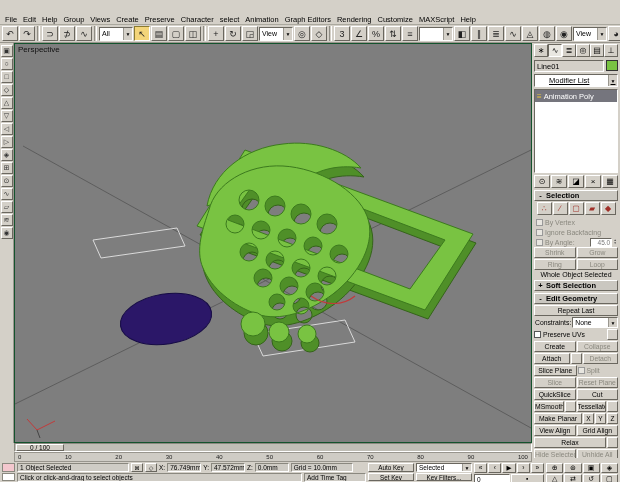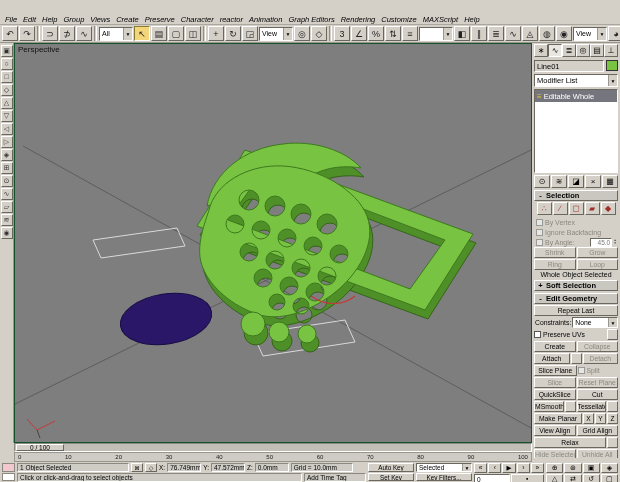--- a/index.html
+++ b/index.html
@@ -16,21 +16,21 @@
   .titlebar { position:absolute; left:0; top:0; right:0; height:14px;
     background:linear-gradient(90deg,#0c2e9c,#2257d2 55%,#3f77e8);
     display:flex; align-items:center; padding:0 2px; gap:3px; }
   .app-icon { width:9px; height:9px; background:linear-gradient(135deg,#ffd23c,#e8641e); border:1px solid #6a3c00; flex:0 0 auto; }
   .title-text { color:#fff; font-size:8.5px; font-weight:bold; flex:1; white-space:nowrap; overflow:hidden; }
   .winbtn { width:13px; height:11px; font-size:7px; line-height:8px;
     background:#d4d0c8; border:1px solid; border-color:#fff #6a675f #6a675f #fff; }
 
   
   .menubar { position:absolute; top:14px; left:0; right:0; height:11px; background:var(--chrome-gray,#d4d0c8);
-    display:flex; align-items:center; padding:0 2px; border-bottom:1px solid #aaa89e;font-style:italic; }
+    display:flex; align-items:center; padding:0 2px; border-bottom:1px solid #aaa89e; }
   .menu-item { font-size:7.5px; padding:0 3px; color:#000; white-space:nowrap; }
 
   
   .toolbar { position:absolute; top:25px; left:0; right:0; height:18px; background:var(--chrome-gray,#d4d0c8);
     display:flex; align-items:center; padding:0 2px; gap:1px; border-bottom:1px solid #98958d; }
   .tb-btn { width:16px; height:15px; font-size:9px; line-height:12px; color:#222;
     background:#d4d0c8; border:1px solid; border-color:#fff #6a675f #6a675f #fff; flex:0 0 auto; }
   .tb-btn.active { background:var(--active-tool-yellow,#f3d57a); border-color:#8a7a30 #fff #fff #8a7a30; }
   .tb-sep { width:3px; height:15px; border-left:1px solid #8f8d85; border-right:1px solid #fff; margin:0 1px; flex:0 0 auto; }
   .tb-dd { height:14px; min-width:34px; background:#fff; border:1px solid; border-color:#6a675f #fff #fff #6a675f;
@@ -59,21 +59,21 @@
   .cmdpanel { position:absolute; left:532px; top:43px; width:88px; height:415px; background:var(--chrome-gray,#d4d0c8);
     padding:1px 2px; overflow:hidden; }
   .panel-tabs { display:flex; height:13px; margin-bottom:2px; }
   .tab-btn { flex:1; height:13px; font-size:8px; background:#d4d0c8; border:1px solid; border-color:#fff #6a675f #6a675f #fff; }
   .tab-btn.active { background:#e9e7e1; border-color:#6a675f #fff #fff #6a675f; }
   .objname-row { display:flex; gap:2px; align-items:center; height:13px; margin-bottom:2px; }
   .objname { flex:1; height:12px; font-size:7.5px; padding:1px 2px; background:#d4d0c8;
     border:1px solid; border-color:#6a675f #fff #fff #6a675f; white-space:nowrap; overflow:hidden; }
   .colorswatch { width:12px; height:11px; background:var(--object-green,#79c342); border:1px solid #333; }
   .modlist { height:13px; background:#fff; border:1px solid; border-color:#6a675f #fff #fff #6a675f;
-    display:flex; align-items:center; font-size:7.5px; padding-left:2px; margin-bottom:2px; }
+    display:flex; align-items:center; font-size:7.5px; padding-left:14px; margin-bottom:2px;text-decoration:underline; }
   .stack { height:84px; background:#fff; border:1px solid; border-color:#6a675f #fff #fff #6a675f; overflow:hidden; margin-bottom:2px; }
   .stack-row { height:12px; display:flex; align-items:center; gap:2px; font-size:7.5px; padding:0 2px; white-space:nowrap; }
   .stack-row.selected { background:var(--stack-selected,#75757d); color:#fff; }
   .stack-icon { color:#e8c53c; font-size:8px; }
   .stack-btns { display:flex; gap:1px; height:13px; margin-bottom:1px; }
   .sk-btn { flex:1; font-size:8px; height:13px; background:#d4d0c8; border:1px solid; border-color:#fff #6a675f #6a675f #fff; }
   .rollout-header { height:11px; background:#cac7c0; border:1px solid; border-color:#fff #6a675f #6a675f #fff;
     display:flex; align-items:center; font-size:7.5px; font-weight:bold; padding:0 2px; gap:2px; margin:2px 0 1px; }
   .rh-sign { width:7px; text-align:center; }
   .subobj-row { display:flex; gap:1px; height:14px; justify-content:center; margin:1px 0; }
@@ -145,21 +145,21 @@
 
   <div class="menubar">
       <div class="menu-item">File</div>
       <div class="menu-item">Edit</div>
       <div class="menu-item">Help</div>
       <div class="menu-item">Group</div>
       <div class="menu-item">Views</div>
       <div class="menu-item">Create</div>
       <div class="menu-item">Preserve</div>
       <div class="menu-item">Character</div>
-      <div class="menu-item">reactor</div>
+      <div class="menu-item">select</div>
       <div class="menu-item">Animation</div>
       <div class="menu-item">Graph Editors</div>
       <div class="menu-item">Rendering</div>
       <div class="menu-item">Customize</div>
       <div class="menu-item">MAXScript</div>
       <div class="menu-item">Help</div>
     </div>
 
   <div class="toolbar">
       <button class="tb-btn">↶</button>
@@ -298,21 +298,21 @@
       <div class="objname">Line01</div>
       <div class="colorswatch"></div>
     </div>
     <div class="modlist">
       <span>Modifier List</span>
       <span class="dd-arrow">▼</span>
     </div>
     <div class="stack">
         <div class="stack-row selected">
           <span class="stack-icon">≡</span>
-          <span>Editable Whole</span>
+          <span>Animation Poly</span>
         </div>
       </div>
     <div class="stack-btns">
         <button class="sk-btn">⊙</button>
         <button class="sk-btn">≋</button>
         <button class="sk-btn">◪</button>
         <button class="sk-btn">×</button>
         <button class="sk-btn">▦</button>
       </div>
 

